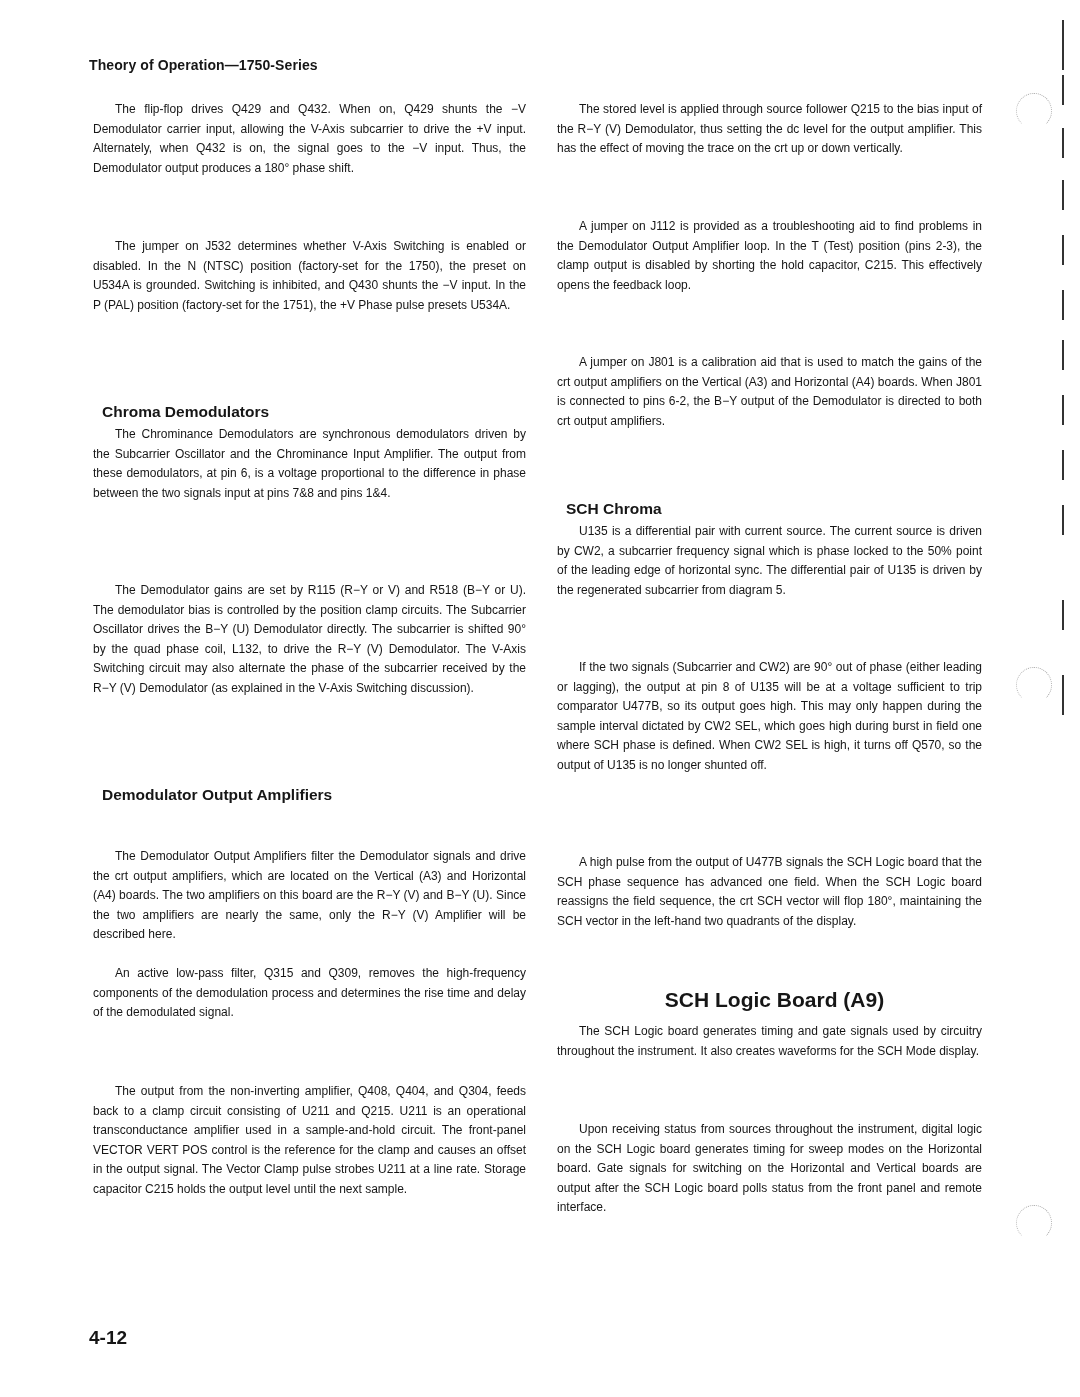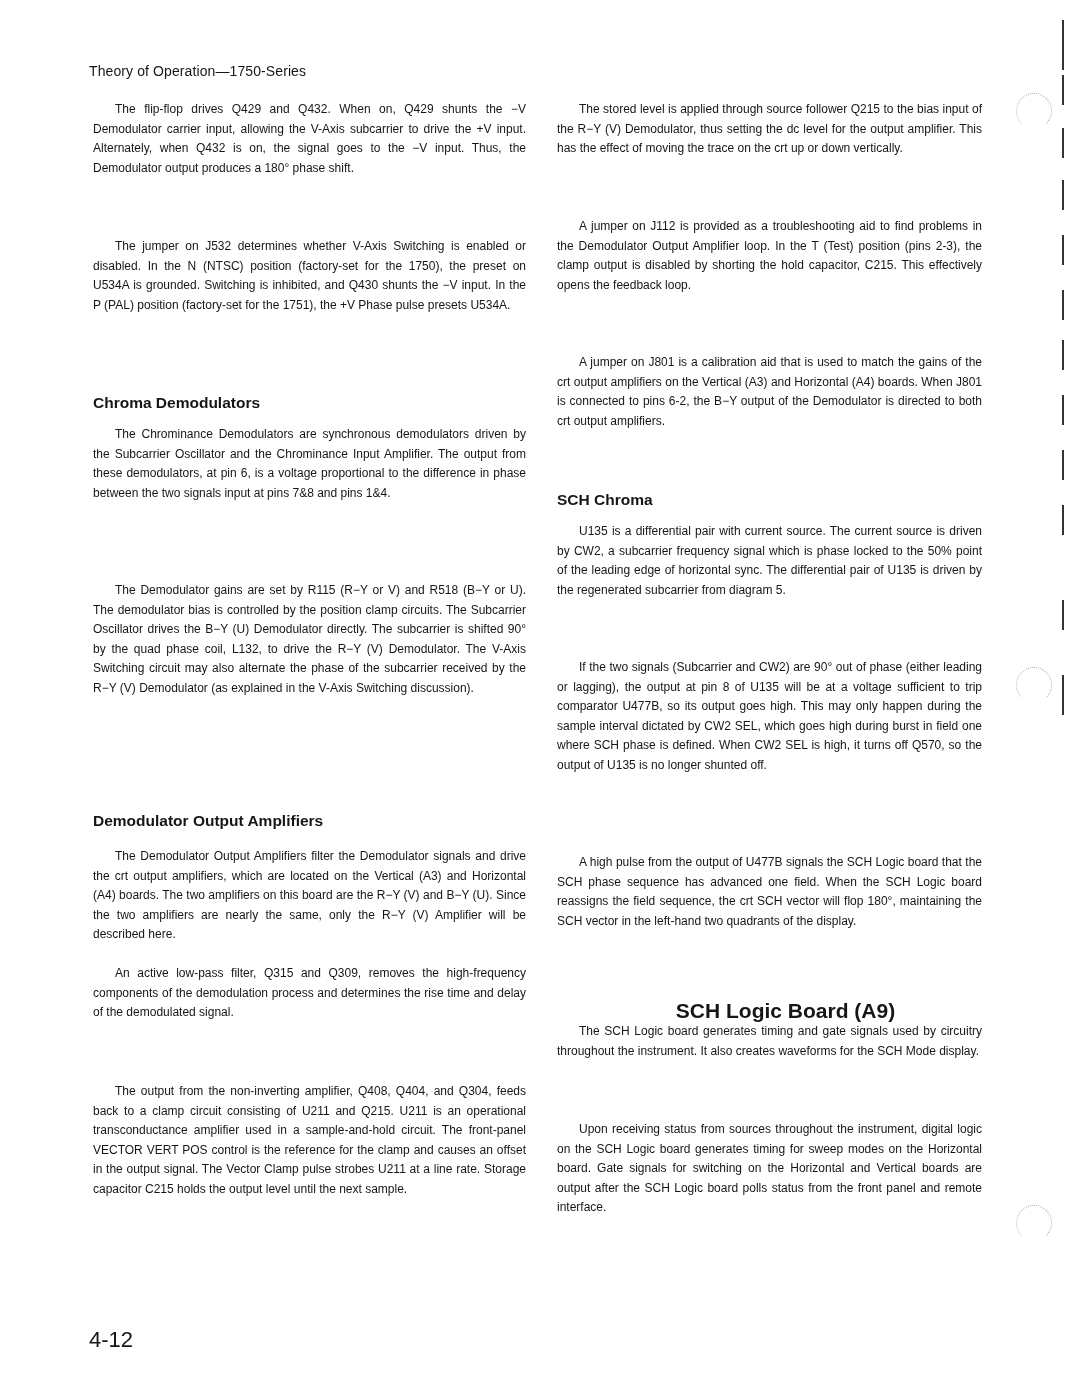--- a/index.html
+++ b/index.html
@@ -1,38 +1,38 @@
 <!DOCTYPE html>
 <html><head>
 <meta charset="utf-8">
 <style>
   html, body { margin: 0; padding: 0; background: #ffffff; }
   body { width: 1080px; height: 1397px; position: relative; overflow: hidden;
          font-family: "Liberation Sans", sans-serif; color: #161616; }
-  .running-head { position: absolute; left: 89px; top: 63px; font-size: 14px; font-weight: normal; letter-spacing: 0.1px; }
+  .running-head { position: absolute; left: 89px; top: 57px; font-size: 14px; font-weight: bold; letter-spacing: 0.1px; }
   p { margin: 0; font-size: 12px; line-height: 19.6px; text-align: justify; text-indent: 22px; hyphens: manual; }
-  h3 { margin: 0; font-size: 15.5px; font-weight: bold; line-height: 20px; }
-  h2 { margin: 16px; font-size: 21px; font-weight: bold; text-align: center; line-height: 26px; }
+  h3 { margin: 9px; font-size: 15.5px; font-weight: bold; line-height: 20px; }
+  h2 { margin: 5px; font-size: 21px; font-weight: bold; text-align: center; line-height: 26px; }
   .abs { position: absolute; }
-  .page-number { position: absolute; left: 89px; top: 1327px; font-size: 22px; font-weight: normal; }
+  .page-number { position: absolute; left: 89px; top: 1327px; font-size: 19px; font-weight: bold; }
   .scan-bar { position: absolute; left: 1062px; width: 2px; background: #333; }
   .scan-arc { position: absolute; border: 1px dotted #aaa; border-radius: 50%; width: 34px; height: 34px; border-bottom-color: transparent; border-left-color:#bbb;}
 </style>
 </head>
 <body>
 
 <div class="running-head">Theory of Operation—1750-Series</div>
 
 <div>
   <p class="abs" style="left:93px; top:100px; width:433px;">The flip-flop drives Q429 and Q432. When on, Q429 shunts the −V Demodulator carrier input, allowing the V-Axis subcarrier to drive the +V input. Alternately, when Q432 is on, the signal goes to the −V input. Thus, the Demodulator output produces a 180° phase shift.</p>
   <p class="abs" style="left:93px; top:237px; width:433px;">The jumper on J532 determines whether V-Axis Switching is enabled or disabled. In the N (NTSC) position (factory-set for the 1750), the preset on U534A is grounded. Switching is inhibited, and Q430 shunts the −V input. In the P (PAL) position (factory-set for the 1751), the +V Phase pulse presets U534A.</p>
   <h3 class="abs" style="left:93px; top:393px;">Chroma Demodulators</h3>
   <p class="abs" style="left:93px; top:425px; width:433px;">The Chrominance Demodulators are synchronous demodulators driven by the Subcarrier Oscillator and the Chrominance Input Amplifier. The output from these demodulators, at pin 6, is a voltage proportional to the difference in phase between the two signals input at pins 7&amp;8 and pins 1&amp;4.</p>
   <p class="abs" style="left:93px; top:581px; width:433px;">The Demodulator gains are set by R115 (R−Y or V) and R518 (B−Y or U). The demodulator bias is controlled by the position clamp circuits. The Subcarrier Oscillator drives the B−Y (U) Demodulator directly. The subcarrier is shifted 90° by the quad phase coil, L132, to drive the R−Y (V) Demodulator. The V-Axis Switching circuit may also alternate the phase of the subcarrier received by the R−Y (V) Demodulator (as explained in the V-Axis Switching discussion).</p>
-  <h3 class="abs" style="left:93px; top:811px;">Demodulator Output Amplifiers</h3>
+  <h3 class="abs" style="left:93px; top:776px;">Demodulator Output Amplifiers</h3>
   <p class="abs" style="left:93px; top:847px; width:433px;">The Demodulator Output Amplifiers filter the Demodulator signals and drive the crt output amplifiers, which are located on the Vertical (A3) and Horizontal (A4) boards. The two amplifiers on this board are the R−Y (V) and B−Y (U). Since the two amplifiers are nearly the same, only the R−Y (V) Amplifier will be described here.</p>
   <p class="abs" style="left:93px; top:964px; width:433px;">An active low-pass filter, Q315 and Q309, removes the high-frequency components of the demodulation process and determines the rise time and delay of the demodulated signal.</p>
   <p class="abs" style="left:93px; top:1082px; width:433px;">The output from the non-inverting amplifier, Q408, Q404, and Q304, feeds back to a clamp circuit consisting of U211 and Q215. U211 is an operational transconductance amplifier used in a sample-and-hold circuit. The front-panel VECTOR VERT POS control is the reference for the clamp and causes an offset in the output signal. The Vector Clamp pulse strobes U211 at a line rate. Storage capacitor C215 holds the output level until the next sample.</p>
 </div>
 
 <div>
   <p class="abs" style="left:557px; top:100px; width:425px;">The stored level is applied through source follower Q215 to the bias input of the R−Y (V) Demodulator, thus setting the dc level for the output amplifier. This has the effect of moving the trace on the crt up or down vertically.</p>
   <p class="abs" style="left:557px; top:217px; width:425px;">A jumper on J112 is provided as a troubleshooting aid to find problems in the Demodulator Output Amplifier loop. In the T (Test) position (pins 2-3), the clamp output is disabled by shorting the hold capacitor, C215. This effectively opens the feedback loop.</p>
   <p class="abs" style="left:557px; top:353px; width:425px;">A jumper on J801 is a calibration aid that is used to match the gains of the crt output amplifiers on the Vertical (A3) and Horizontal (A4) boards. When J801 is connected to pins 6-2, the B−Y output of the Demodulator is directed to both crt output amplifiers.</p>
   <h3 class="abs" style="left:557px; top:490px;">SCH Chroma</h3>

